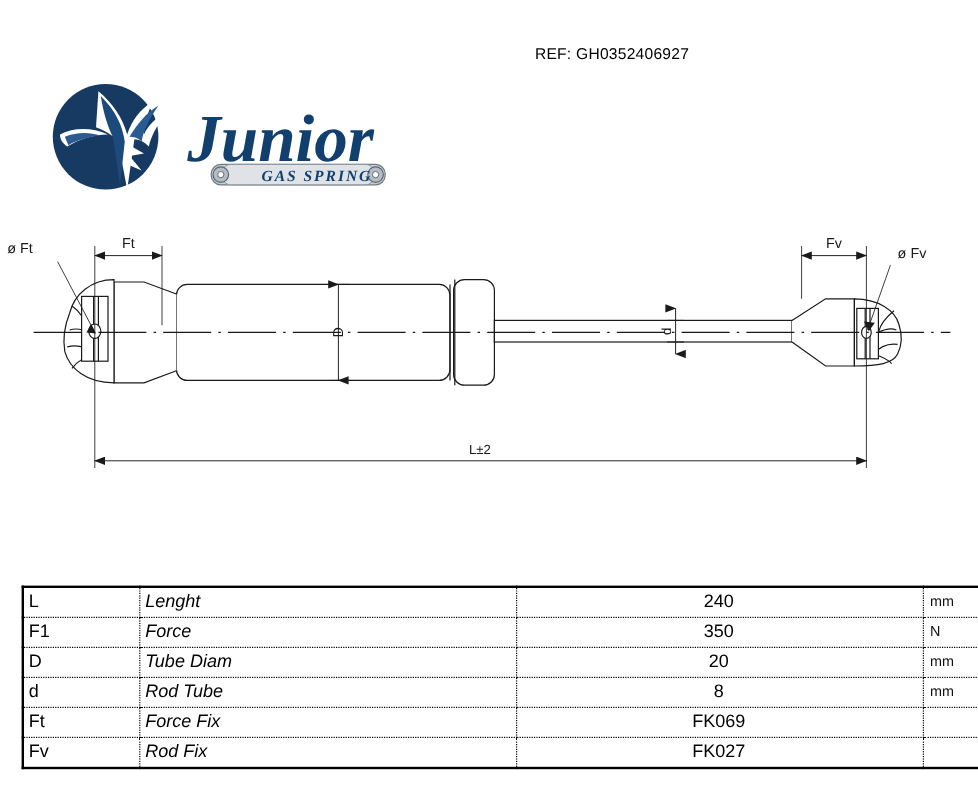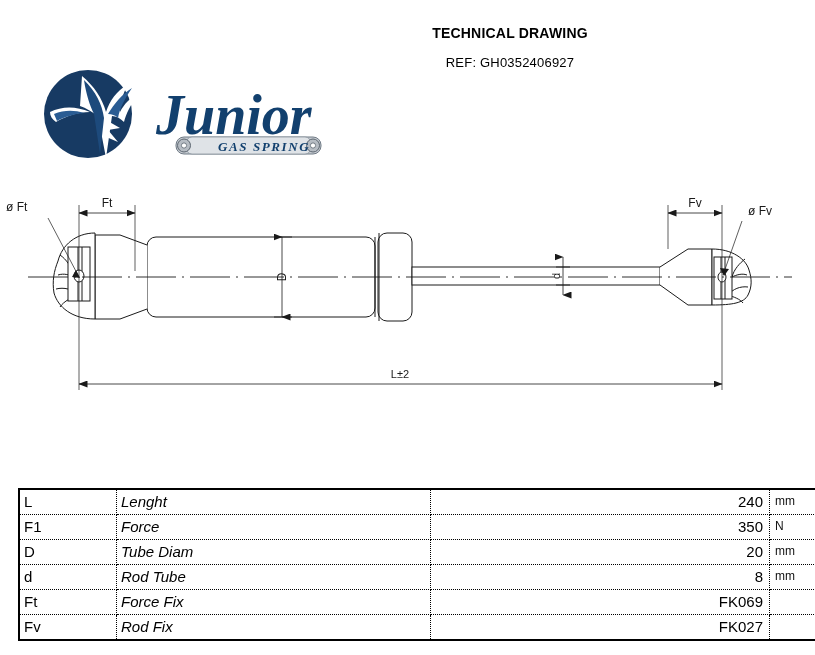--- a/index.html
+++ b/index.html
@@ -88,30 +88,29 @@
     border-bottom: none;
   }
   #spec-table td.units {
     border-right: none;
     font-size: 12px;
     color: #111;
     padding-left: 5px;
   }
   #spec-table td.symbol  { width: 88px; }
   #spec-table td.desc    { width: 305px; font-style: italic; }
-  #spec-table td.value   { width: 328px; text-align: right; padding-right: 6px; }
+  #spec-table td.value   { width: 328px; text-align: center; padding-right: 6px; }
   #spec-table td.units   { width: 57px;  text-align: left; }
 </style>
 </head>
 <body>
 
 <div id="page">
 
   <div id="title-block">
-    <div id="doc-title">TECHNICAL DRAWING</div>
     <div id="doc-ref">REF:  GH0352406927</div>
   </div>
 
   <div id="logo">
     <svg width="290" height="106" viewBox="0 0 290 106" xmlns="http://www.w3.org/2000/svg">
 
       <g>
         <circle cx="52" cy="52" r="44" fill="#173a63"></circle>
         <path d="M46 14 C 58 24, 66 36, 70 50 C 74 38, 80 30, 92 22
                  C 86 34, 84 42, 84 50 C 88 42, 94 36, 102 32

